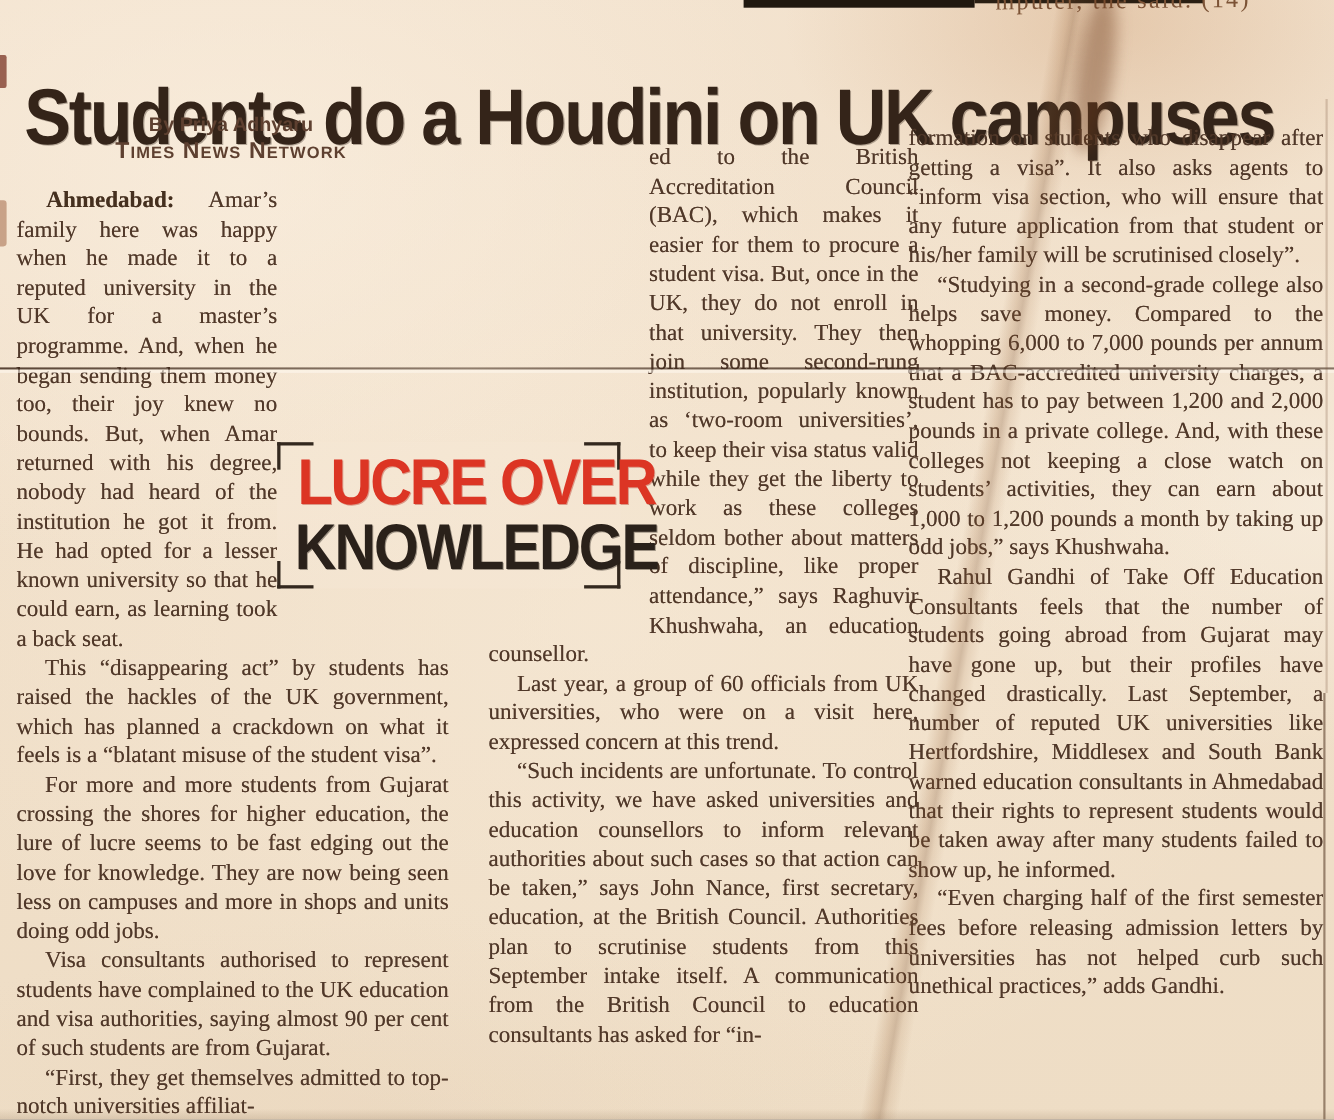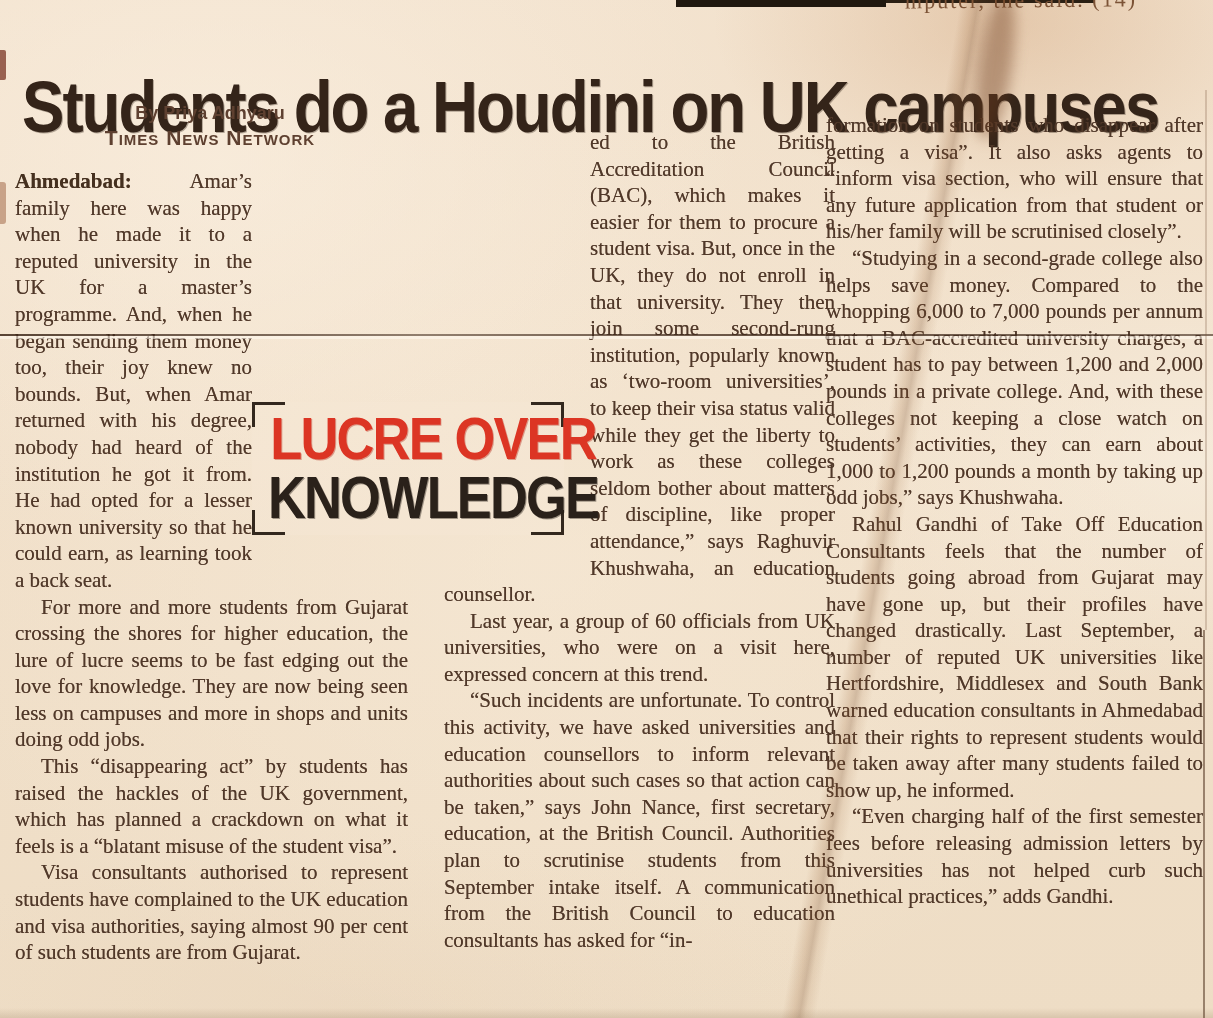--- a/index.html
+++ b/index.html
@@ -76,21 +76,21 @@
     position:absolute;
     font-size:21px;line-height:26.6px;text-align:justify;
     color:#503829;
     text-shadow:0 0 .5px rgba(80,56,41,.7);
   }
   .col p{margin:0;padding:0;}
   .col p.indent{text-indent:26px;}
   .col-1{left:15px;top:168px;width:393px;height:848px;}
   .col-2{left:444px;top:104px;width:391px;height:912px;margin-top:25px;}
   .col-3{left:826px;top:112px;width:377px;height:906px;}
-  .dateline{font-weight:bold;color:#45301f;}
+  .dateline{font-weight:bold;color:#45301f;margin-left:27px;}
   .spacer-r{float:right;width:156px;height:162px;margin-top:236px;}
   .spacer-l{float:left;width:146px;height:162px;margin-top:290px;}
 
   
   .pull-quote{
     position:absolute;left:252px;top:402px;width:312px;height:133px;
     background:rgba(246,233,216,.35);
     text-align:center;
   }
   .pq-corner{position:absolute;width:30px;height:22px;}
@@ -118,23 +118,24 @@
 
   <h1 class="headline">Students do a Houdini on UK campuses</h1>
   <div class="byline">
     <div class="author">By Priya Adhyaru</div>
     <div class="agency">Times News Network</div>
   </div>
 
   <div class="col col-1">
     <div class="spacer-r"></div>
     <p><span class="dateline">Ahmedabad:</span><span> Amar’s family here was happy when he made it to a reputed university in the UK for a master’s programme. And, when he began sending them money too, their joy knew no bounds. But, when Amar returned with his degree, nobody had heard of the institution he got it from. He had opted for a lesser known university so that he could earn, as learning took a back seat.</span></p>
+    <p class="indent">This “disappearing act” by students has raised the hackles of the UK government, which has planned a crackdown on what it feels is a “blatant misuse of the student visa”.</p>
     <p class="indent">For more and more students from Gujarat crossing the shores for higher education, the lure of lucre seems to be fast edging out the love for knowledge. They are now being seen less on campuses and more in shops and units doing odd jobs.</p>
-    <p class="indent">This “disappearing act” by students has raised the hackles of the UK government, which has planned a crackdown on what it feels is a “blatant misuse of the student visa”.</p>
     <p class="indent">Visa consultants authorised to represent students have complained to the UK education and visa authorities, saying almost 90 per cent of such students are from Gujarat.</p>
+    <p class="indent">“First, they get themselves admitted to top-notch universities affiliat-</p>
   </div>
 
   <div class="col col-2">
     <div class="spacer-l"></div>
     <p>ed to the British Accreditation Council (BAC), which makes it easier for them to procure a student visa. But, once in the UK, they do not enroll in that university. They then join some second-rung institution, popularly known as ‘two-room universities’, to keep their visa status valid while they get the liberty to work as these colleges seldom bother about matters of discipline, like proper attendance,” says Raghuvir Khushwaha, an education counsellor.</p>
     <p class="indent">Last year, a group of 60 officials from UK universities, who were on a visit here, expressed concern at this trend.</p>
     <p class="indent">“Such incidents are unfortunate. To control this activity, we have asked universities and education counsellors to inform relevant authorities about such cases so that action can be taken,” says John Nance, first secretary, education, at the British Council. Authorities plan to scrutinise students from this September intake itself. A communication from the British Council to education consultants has asked for “in-</p>
   </div>
 
   <div class="col col-3">

